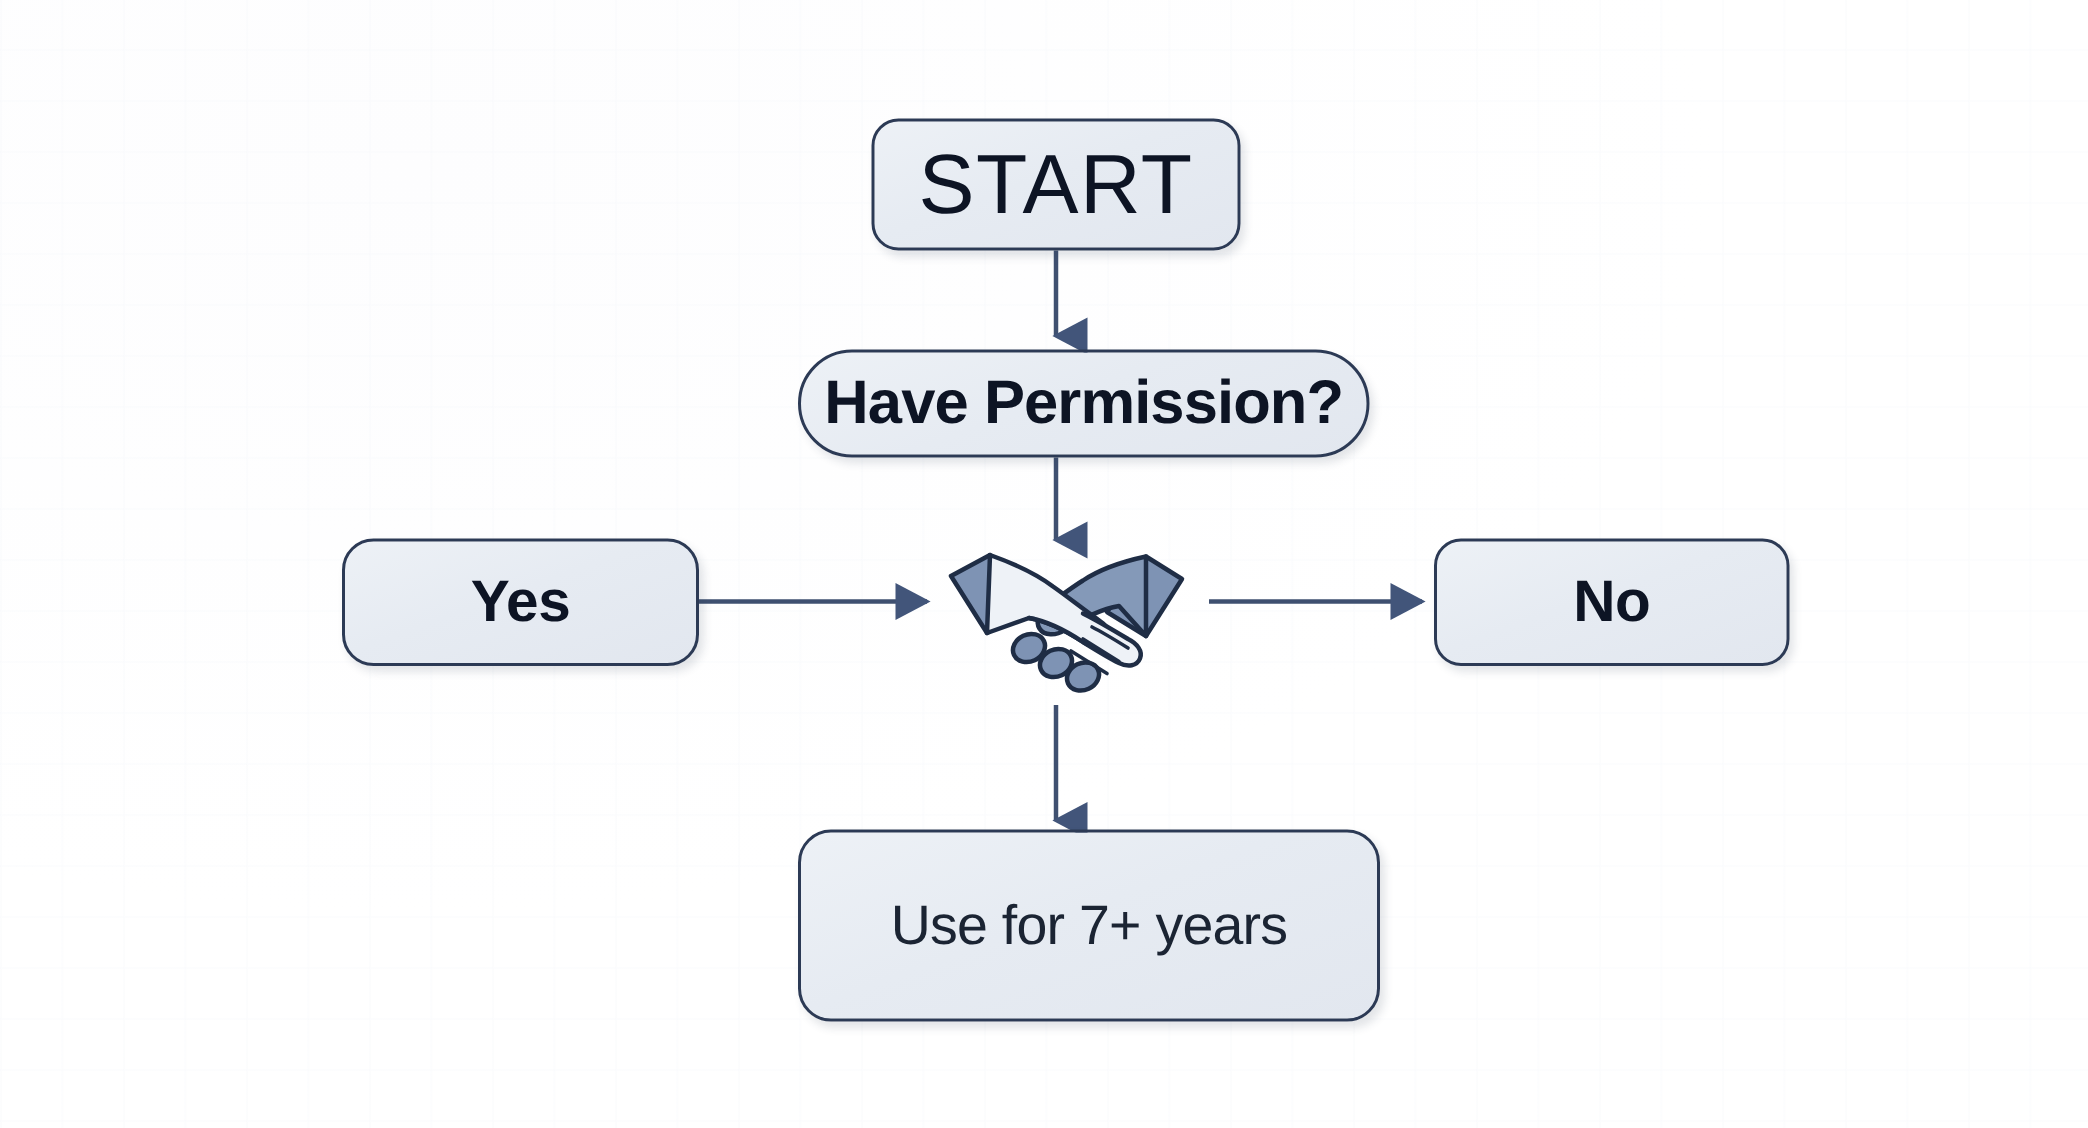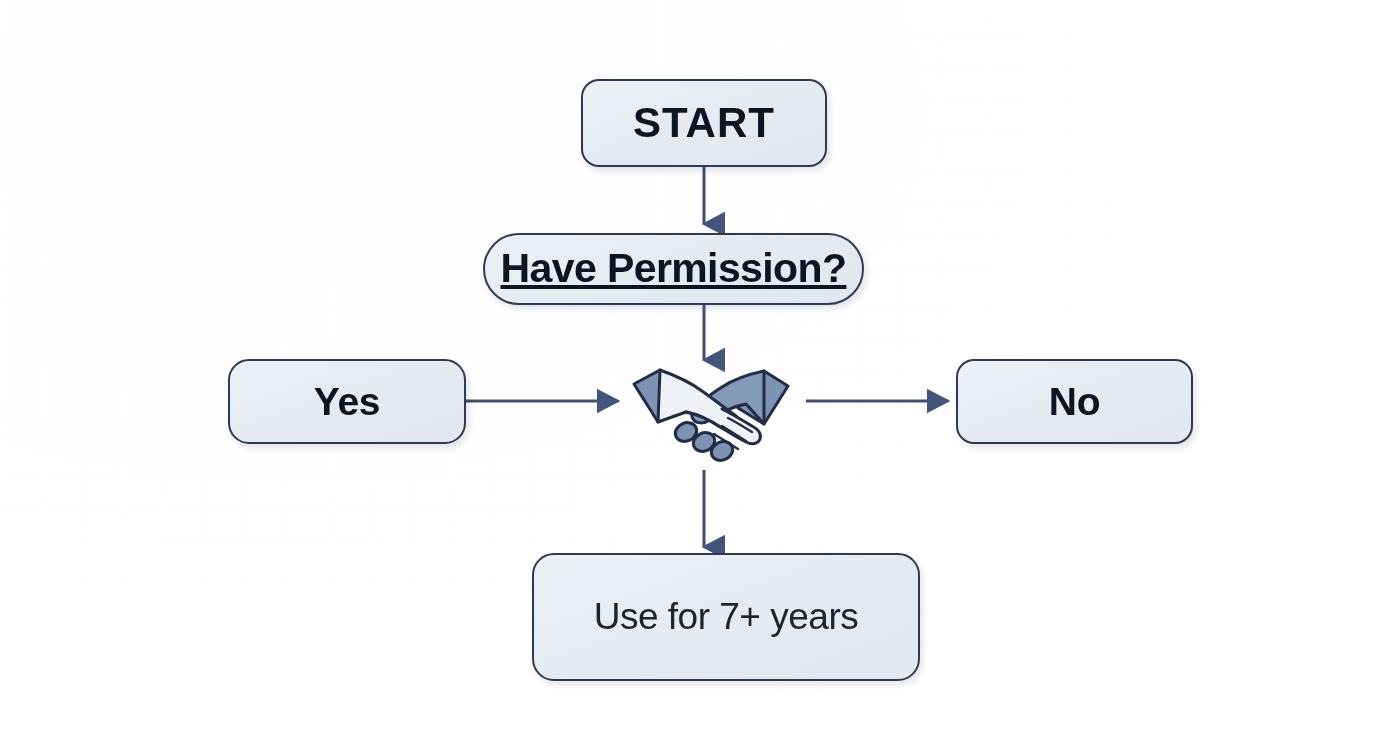--- a/index.html
+++ b/index.html
@@ -50,30 +50,29 @@
     letter-spacing: -0.3px;
     white-space: nowrap;
   }
 
   #node-start {
     left: 581px;  top: 79px;
     width: 246px; height: 88px;
     border-radius: 18px;
   }
   #node-start .node-label {
-    font-size: 42px;
-    font-weight: 700;
+    font-size: 56px;
+    font-weight: 400;
     letter-spacing: 1px;
   }
 
   #node-permission {
-    left: 483px; top: 233px;
+    left: 532px; top: 233px;
     width: 381px; height: 72px;
     border-radius: 36px;
-    text-decoration: underline;
   }
   #node-permission .node-label {
     font-size: 41px;
     font-weight: 700;
     letter-spacing: -0.6px;
   }
 
   #node-yes {
     left: 228px; top: 359px;
     width: 238px; height: 85px;

